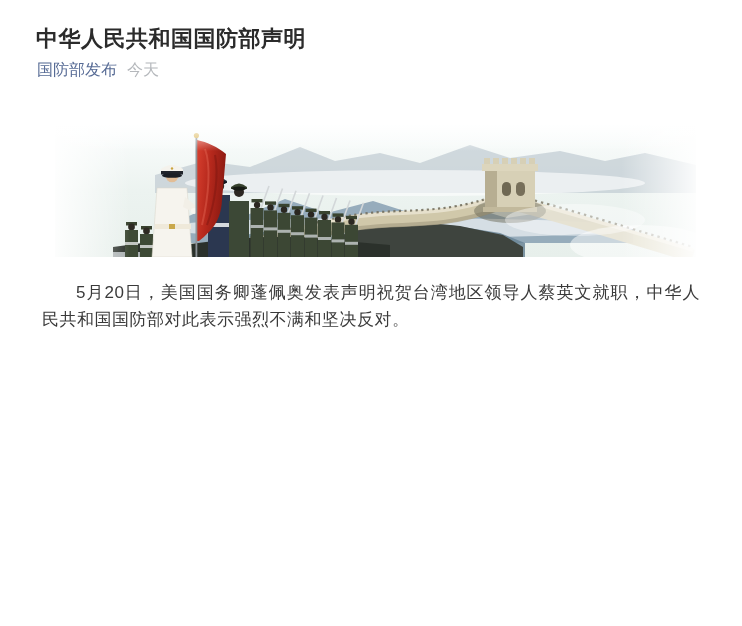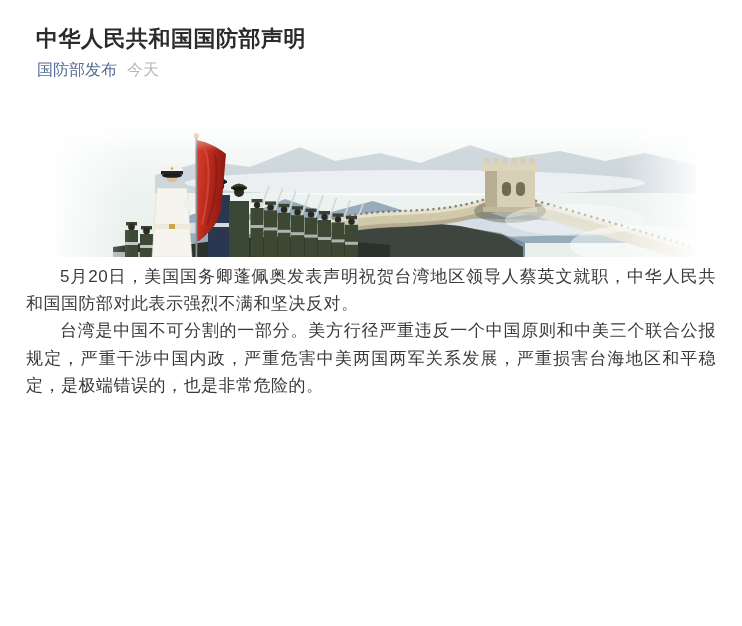--- a/index.html
+++ b/index.html
@@ -64,21 +64,21 @@
     width: 690px;
     font-size: 17px;
     line-height: 27.2px;
     color: #3a3a3a;
     letter-spacing: 0.5px;
     text-align: justify;
     text-justify: inter-ideograph;
     word-break: break-all;
   }
   .content p {
-    margin: 0;
+    margin: 16px;
     padding: 0;
     text-indent: 2em;
   }
 </style>
 </head>
 <body>
 
 <div class="page">
 
   <h1 class="article-title">中华人民共和国国防部声明</h1>
@@ -234,16 +234,15 @@
         <ellipse cx="585" cy="120" rx="70" ry="20" fill="#ffffff" opacity="0.5"></ellipse>
         <rect x="0" y="0" width="75" height="132" fill="url(#fadeL)"></rect>
         <rect x="566" y="0" width="75" height="132" fill="url(#fadeR)"></rect>
         <rect x="0" y="0" width="641" height="26" fill="url(#fadeT)"></rect>
       </g>
     </svg>
   </figure>
 
   <div class="content">
     <p>5月20日，美国国务卿蓬佩奥发表声明祝贺台湾地区领导人蔡英文就职，中华人民共和国国防部对此表示强烈不满和坚决反对。</p>
-    <p>台湾是中国不可分割的一部分。美方行径严重违反一个中国原则和中美三个联合公报规定，严重干涉中国内政，严重危害中美两国两军关系发展，严重损害台海地区和平稳定，是极端错误的，也是非常危险的。</p>
   </div>
 
 </div>
 
 </body></html>

